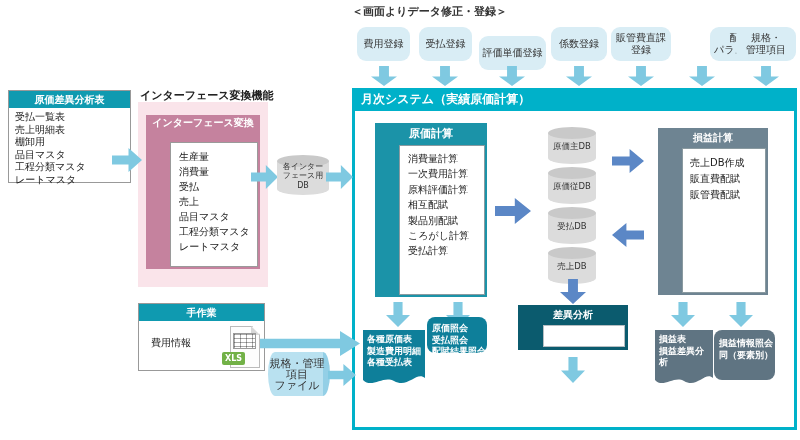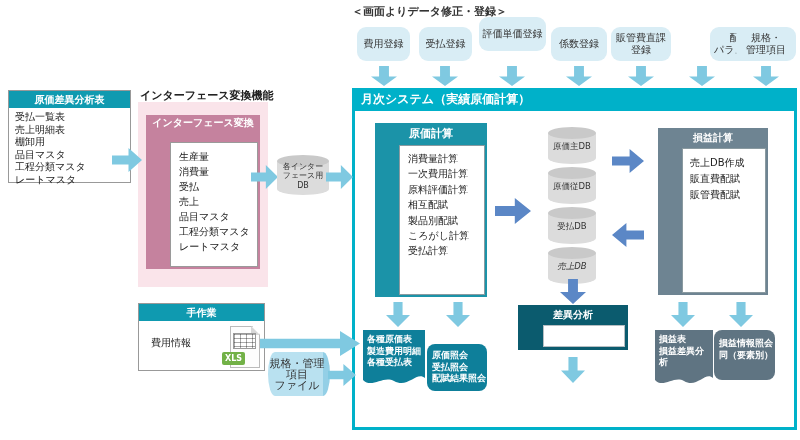--- a/index.html
+++ b/index.html
@@ -85,21 +85,21 @@
 </style>
 </head>
 <body>
 
 <div class="canvas">
 
   <div class="top-label" style="left:352px;top:4px;">＜画面よりデータ修正・登録＞</div>
 
   <div class="pill" style="left:357px;top:27px;width:53px;height:34px;">費用登録</div>
   <div class="pill" style="left:419px;top:27px;width:53px;height:34px;">受払登録</div>
-  <div class="pill" style="left:479px;top:17px;width:67px;height:34px;">評価単価登録</div>
+  <div class="pill" style="left:479px;top:36px;width:67px;height:34px;">評価単価登録</div>
   <div class="pill" style="left:551px;top:27px;width:56px;height:34px;">係数登録</div>
   <div class="pill" style="left:611px;top:27px;width:60px;height:34px;">販管費直課
 登録</div>
   <div class="pill" style="left:710px;top:27px;width:59px;height:34px;">配賦
 パラメータ</div>
   <div class="pill" style="left:736px;top:27px;width:60px;height:34px;">規格・
 管理項目</div>
 
   <div class="ar ar-d lb" style="left:371px;top:66px;width:26px;height:20px;"></div>
   <div class="ar ar-d lb" style="left:432px;top:66px;width:26px;height:20px;"></div>
@@ -140,21 +140,21 @@
       <div class="cyl-body"></div>
       <div class="cyl-top"></div>
     <div class="cyl-label">原価従DB</div>
   </div>
   <div class="cyl" style="left:548px;top:207px;width:48px;height:37px;">
     <div class="cyl-bot"></div>
       <div class="cyl-body"></div>
       <div class="cyl-top"></div>
     <div class="cyl-label">受払DB</div>
   </div>
-  <div class="cyl" style="left:548px;top:247px;width:48px;height:37px;font-style:italic;">
+  <div class="cyl" style="left:548px;top:247px;width:48px;height:37px;">
     <div class="cyl-bot"></div>
       <div class="cyl-body"></div>
       <div class="cyl-top"></div>
     <div class="cyl-label">売上DB</div>
   </div>
 
   <div class="ar ar-r mb" style="left:612px;top:149px;width:32px;height:24px;"></div>
   <div class="ar ar-l mb" style="left:612px;top:223px;width:32px;height:24px;"></div>
   <div class="ar ar-d mb" style="left:560px;top:279px;width:26px;height:25px;"></div>
 
@@ -182,21 +182,21 @@
     <svg width="62" height="57" viewBox="0 0 62 57">
       <path d="M0 0 H62 V48 C53 41 45 59 31 51 C20 45 9 59 0 50 Z" fill="var(--output-teal,#0e7f9a)"></path>
     </svg>
     <div class="doc-text">
       <div>各種原価表</div>
       <div>製造費用明細</div>
       <div>各種受払表</div>
     </div>
   </div>
 
-  <div class="rbox" style="left:427px;top:344px;width:60px;height:47px;background:var(--output-teal,#0e7f9a);">
+  <div class="rbox" style="left:427px;top:317px;width:60px;height:36px;background:var(--output-teal,#0e7f9a);">
     <div>原価照会</div>
     <div>受払照会</div>
     <div>配賦結果照会</div>
   </div>
 
   <div class="ar ar-d lb" style="left:671px;top:302px;width:24px;height:25px;"></div>
   <div class="ar ar-d lb" style="left:729px;top:302px;width:24px;height:25px;"></div>
 
   <div class="abs" style="left:655px;top:330px;width:58px;height:57px;">
     <svg width="58" height="57" viewBox="0 0 58 57">

